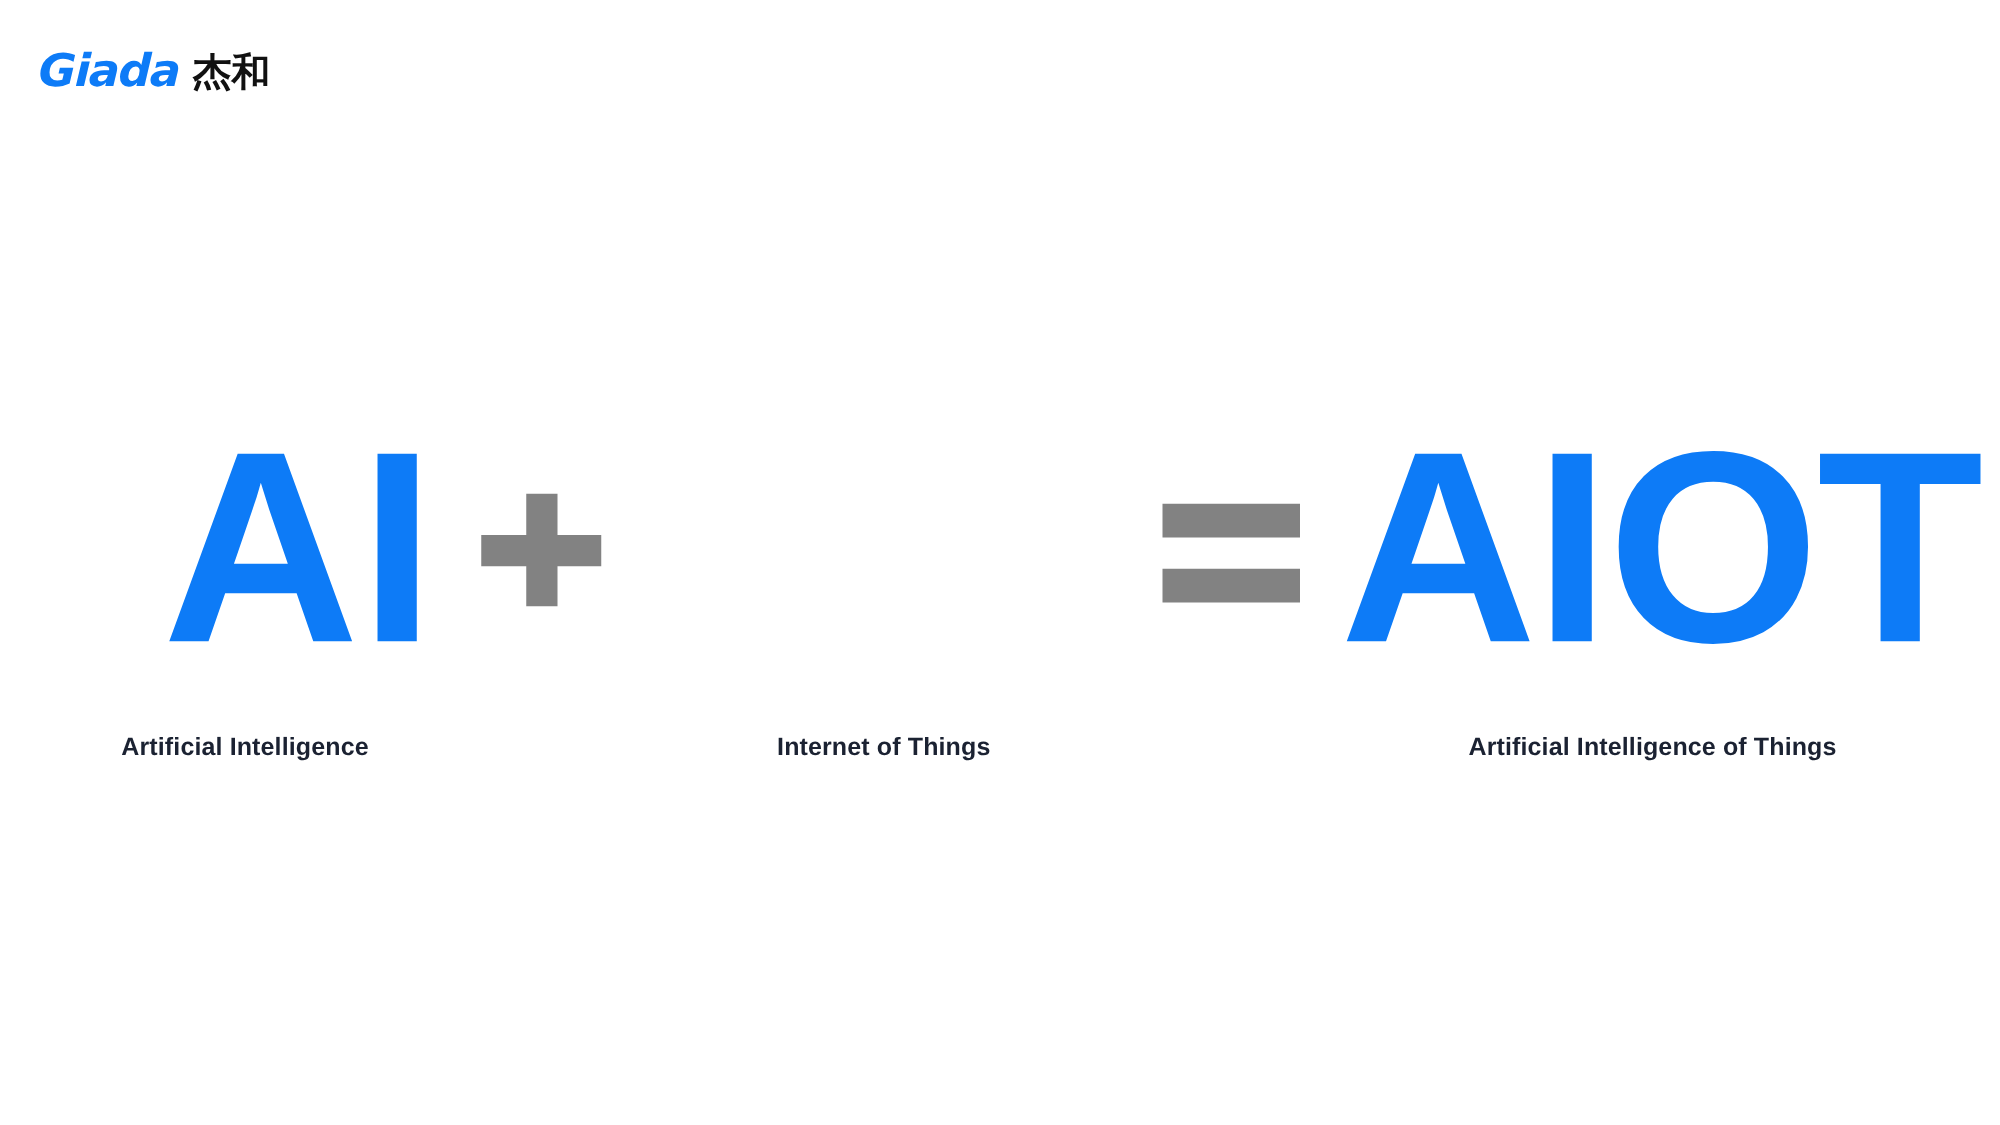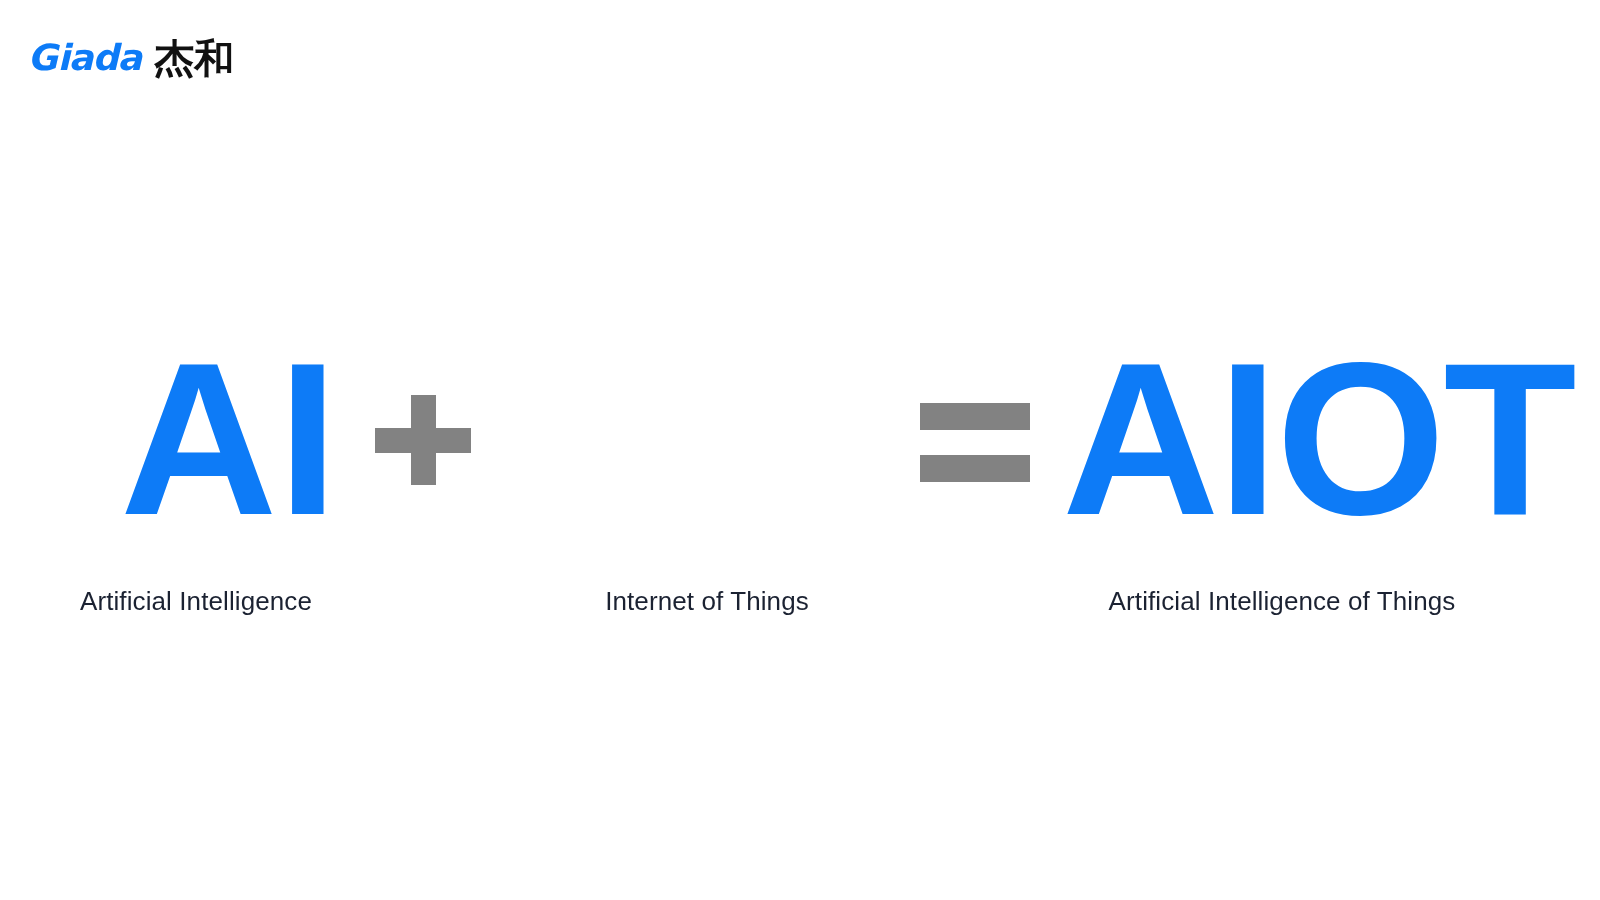--- a/index.html
+++ b/index.html
@@ -31,31 +31,31 @@
     font-weight: bold;
     font-style: italic;
     letter-spacing: -1.2px;
     line-height: 1;
     transform: scaleX(1.02) skewX(-2deg);
     transform-origin: left center;
     white-space: nowrap;
   }
   .logo-cn {
     font-family: "DejaVu Sans", sans-serif;
-    font-size: 40px;
+    font-size: 31px;
     font-weight: bold;
     line-height: 1;
     letter-spacing: 0px;
     white-space: nowrap;
   }
 
   
   .equation {
     position: absolute;
-    left: 0;
+    left: 10px;
     top: 0;
     width: 1472px;
     height: 900px;
   }
 
   .eq-term {
     position: absolute;
     font-family: "Liberation Sans", sans-serif;
     font-weight: bold;
     font-size: 218px;
@@ -117,31 +117,31 @@
     width: 110px;
     height: 27px;
   }
   #op-equals .bar-top  { top: 8px; }
   #op-equals .bar-bot  { top: 60px; }
 
   
   .caption {
     position: absolute;
     font-family: "Liberation Sans", sans-serif;
-    font-size: 26px;
-    font-weight: normal;
+    font-size: 20px;
+    font-weight: bold;
     line-height: 1;
     white-space: nowrap;
     letter-spacing: 0.1px;
     top: 588px;
     transform: translateX(-50%);
   }
   #cap-ai   { left: 196px; }
   #cap-iot  { left: 707px; }
-  #cap-aiot { left: 1282px; }
+  #cap-aiot { left: 1322px; }
 </style>
 </head>
 <body style="background: rgb(255, 255, 255);">
 
 <div class="logo">
   <span class="logo-wordmark" style="color: rgb(13, 123, 247);">Giada</span>
   <span class="logo-cn" style="color: rgb(17, 17, 17);">杰和</span>
 </div>
 
 <div class="equation">

